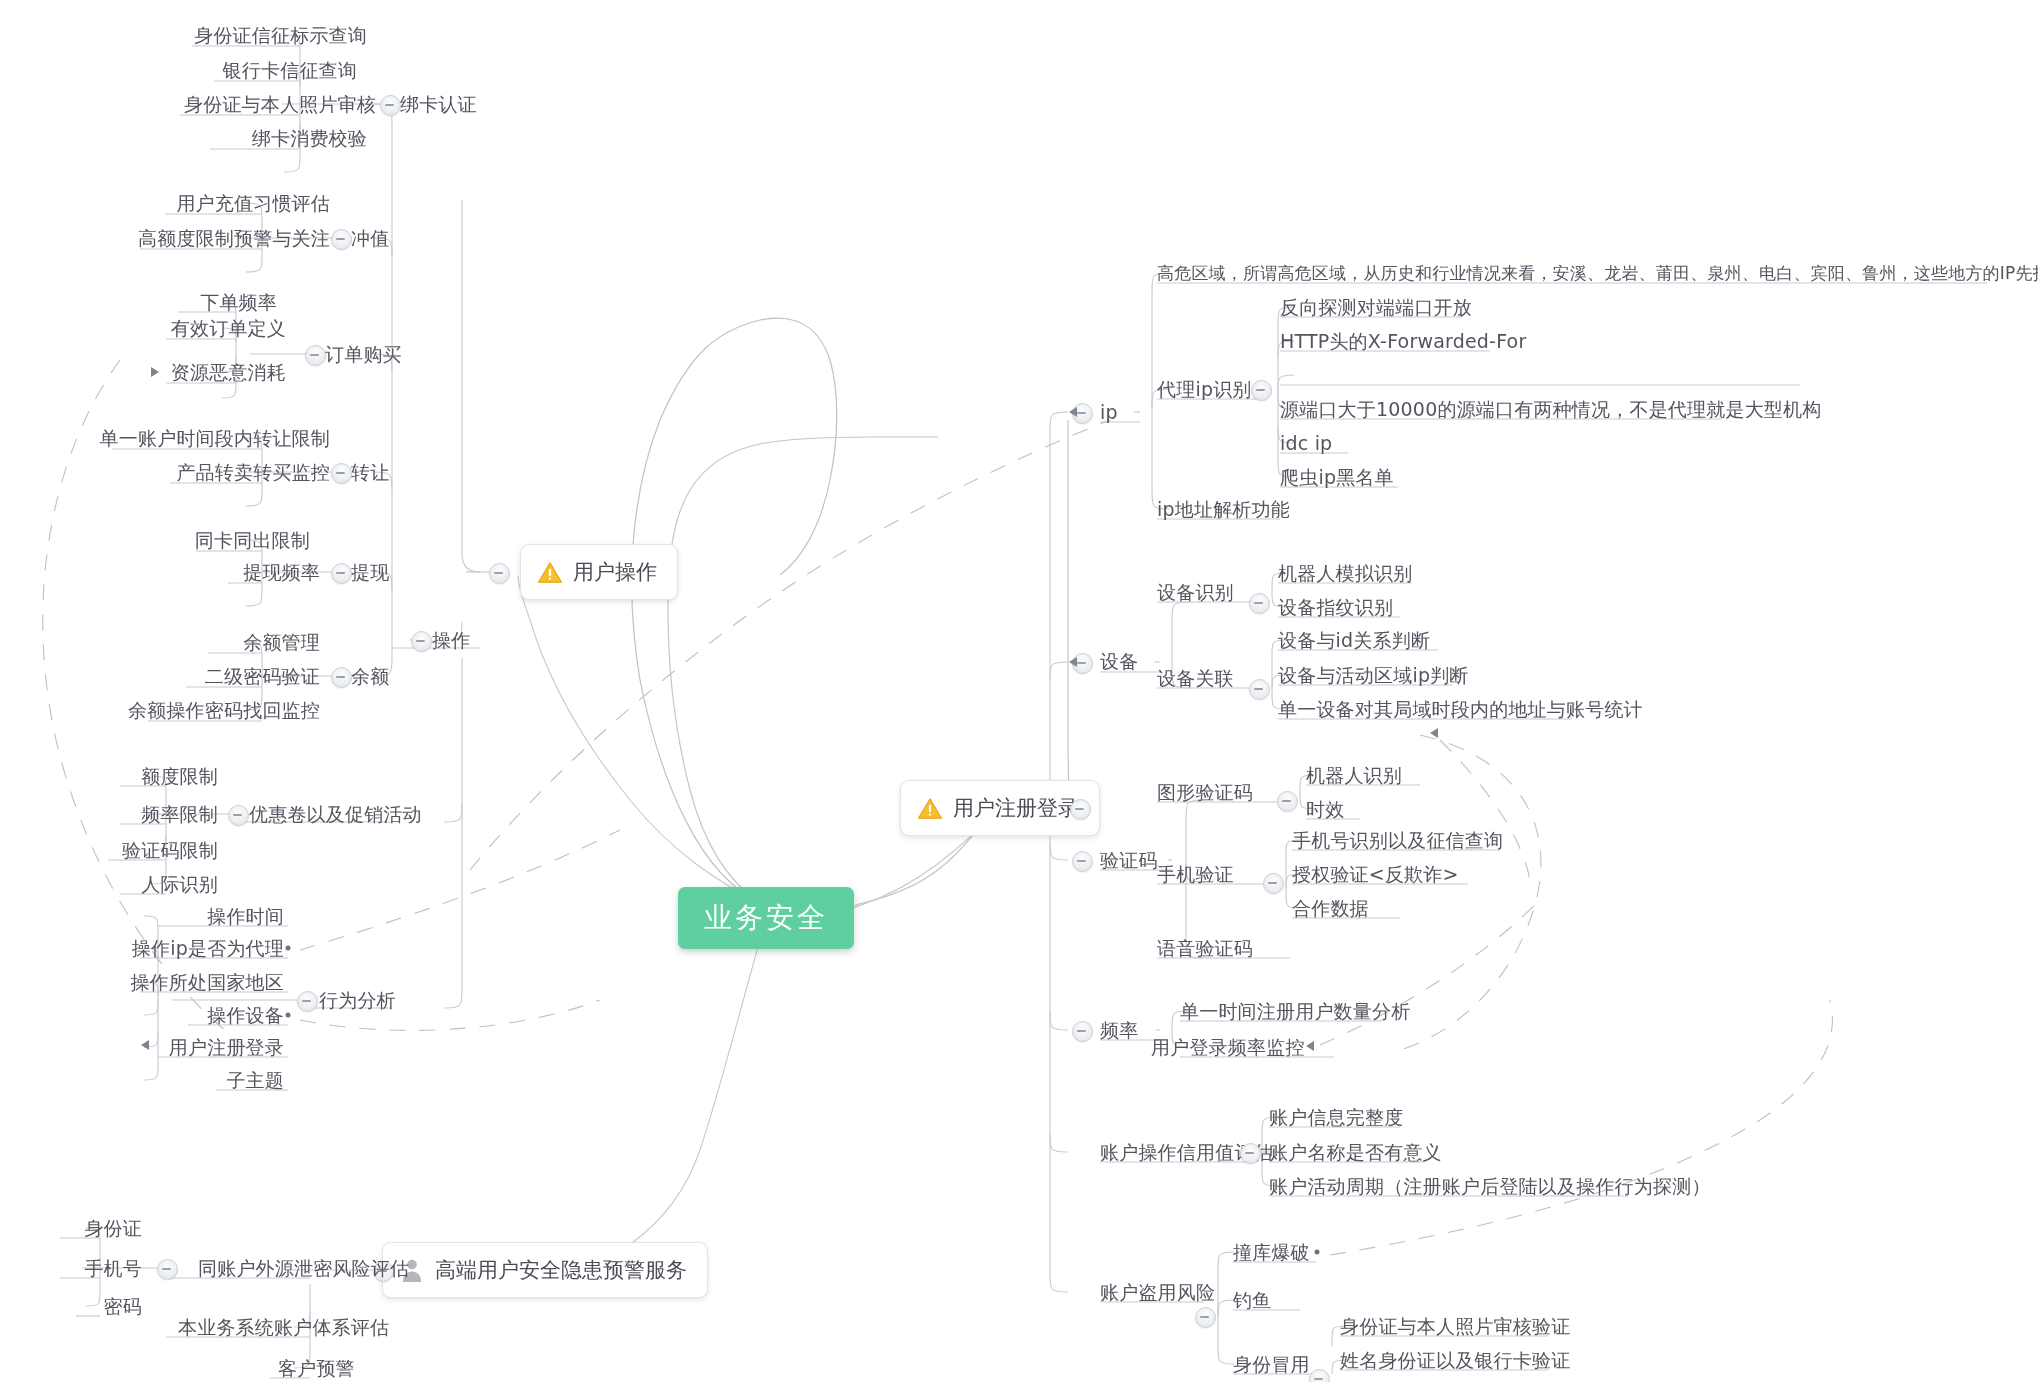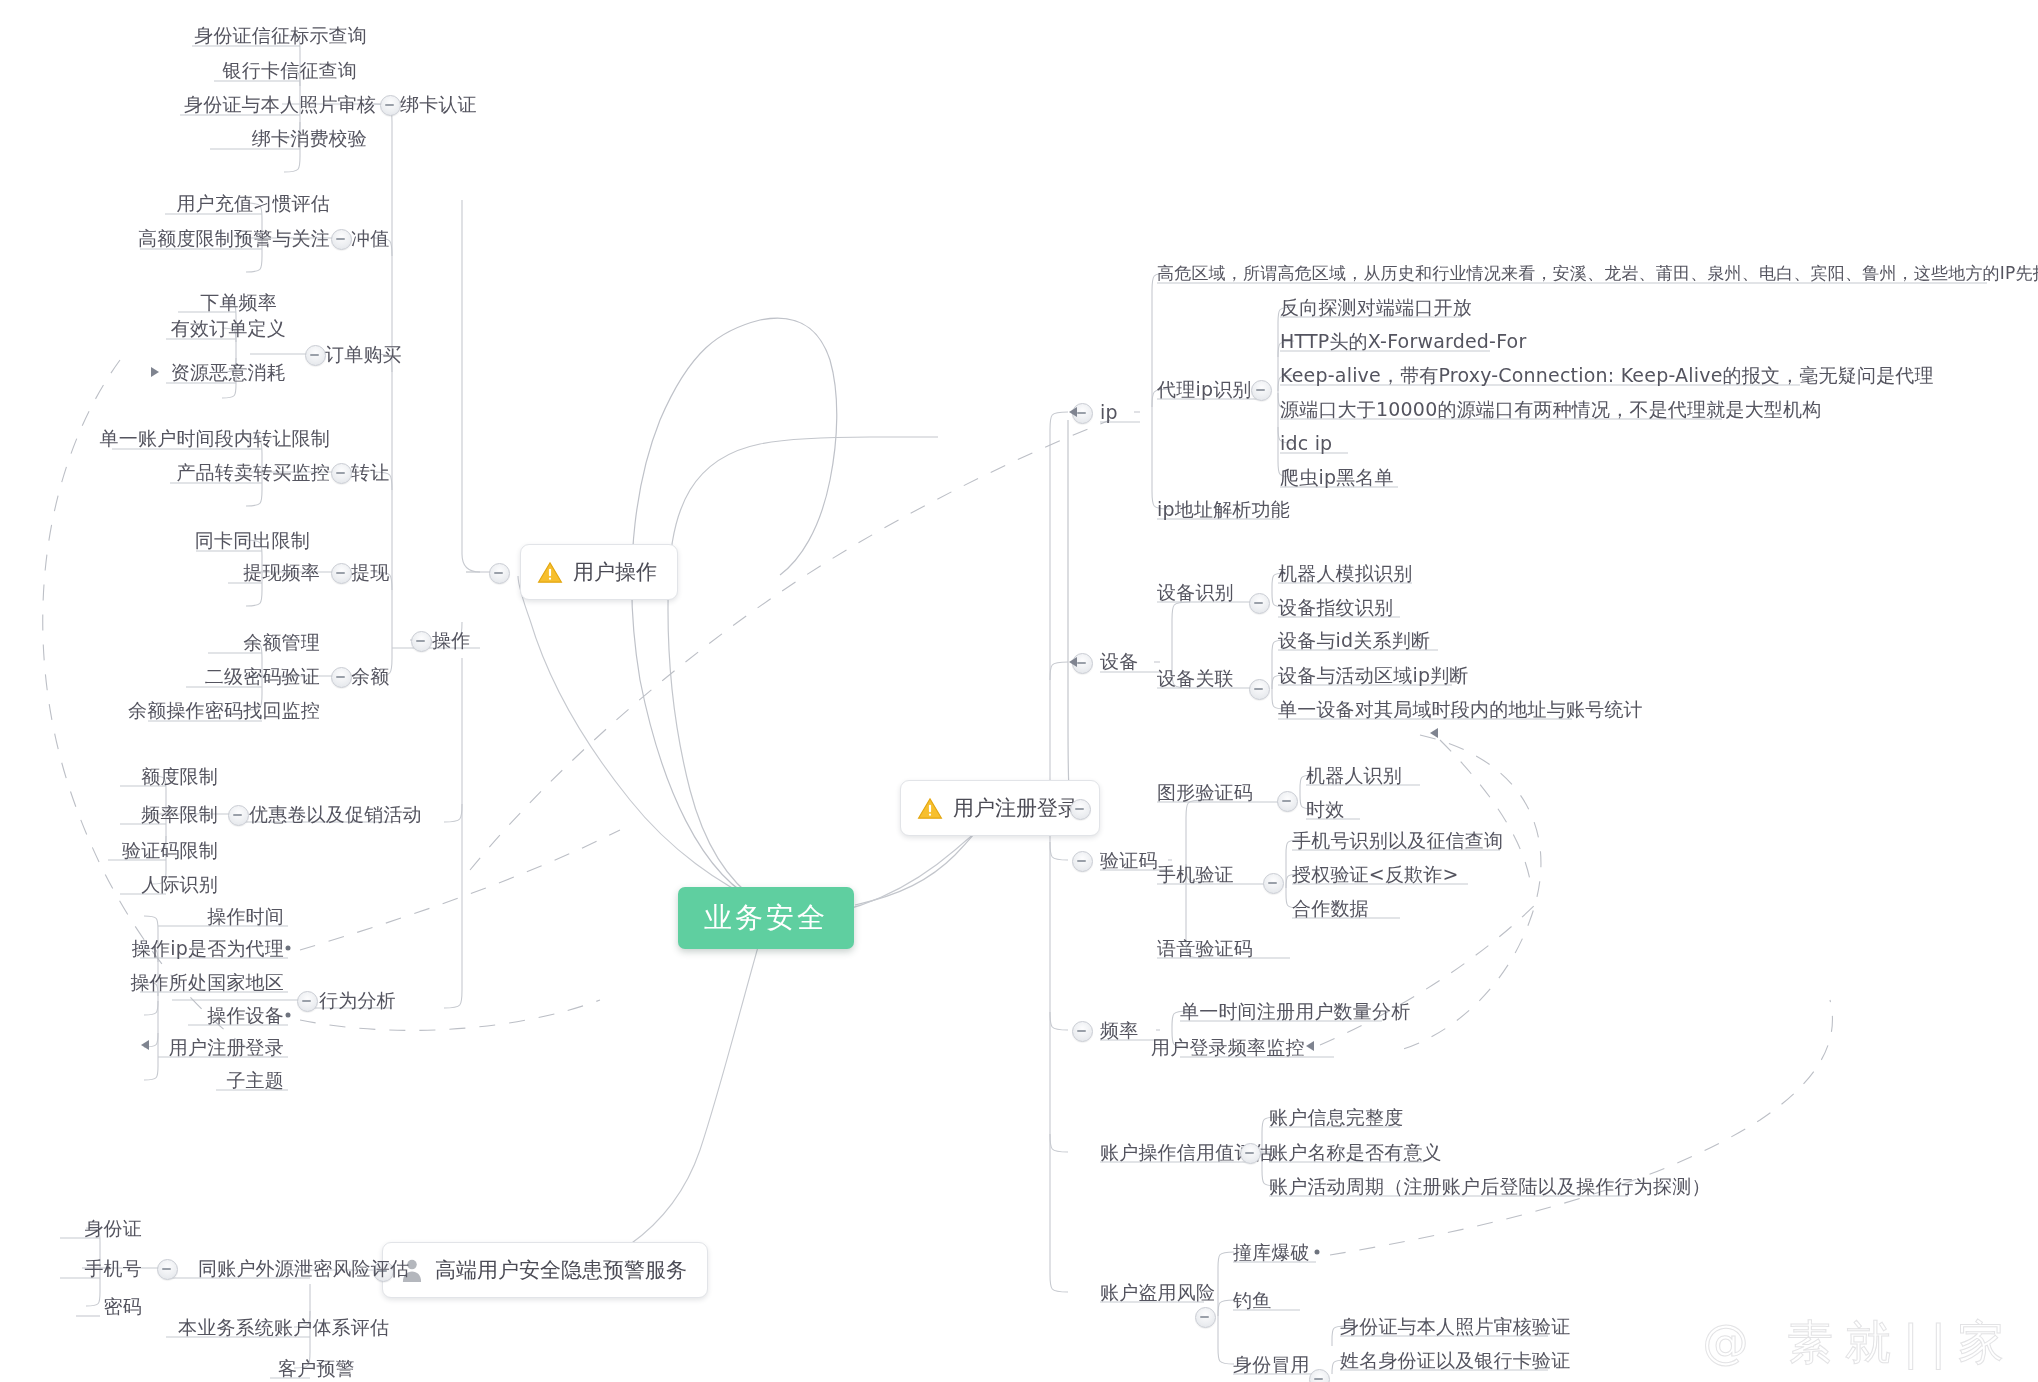--- a/index.html
+++ b/index.html
@@ -475,21 +475,20 @@
   <div class="node r" style="left:1100px;top:412px;">ip</div>
   <div class="toggle" style="left:1081px;top:412px;"></div>
   <div class="marker left" style="left:1073px;top:412px;"></div>
 
   <div class="node r" style="left:1157px;top:273px;font-size:17px;">高危区域，所谓高危区域，从历史和行业情况来看，安溪、龙岩、莆田、泉州、电白、宾阳、鲁州，这些地方的IP先打上标签</div>
 
   <div class="node r" style="left:1157px;top:389px;">代理ip识别</div>
   <div class="toggle" style="left:1260px;top:389px;"></div>
   <div class="node r" style="left:1280px;top:307px;">反向探测对端端口开放</div>
   <div class="node r" style="left:1280px;top:341px;">HTTP头的X-Forwarded-For</div>
-  <div class="node r" style="left:1280px;top:375px;">Keep-alive，带有Proxy-Connection: Keep-Alive的报文，毫无疑问是代理</div>
   <div class="node r" style="left:1280px;top:409px;">源端口大于10000的源端口有两种情况，不是代理就是大型机构</div>
   <div class="node r" style="left:1280px;top:443px;">idc ip</div>
   <div class="node r" style="left:1280px;top:477px;">爬虫ip黑名单</div>
 
   <div class="node r" style="left:1157px;top:509px;">ip地址解析功能</div>
 
   <div class="node r" style="left:1100px;top:661px;">设备</div>
   <div class="toggle" style="left:1081px;top:662px;"></div>
   <div class="marker left" style="left:1073px;top:662px;"></div>
 
@@ -536,15 +535,14 @@
   <div class="node r" style="left:1100px;top:1292px;">账户盗用风险</div>
   <div class="toggle" style="left:1204px;top:1316px;"></div>
   <div class="node r" style="left:1233px;top:1252px;">撞库爆破</div>
   <div class="dot" style="left:1317px;top:1252px;"></div>
   <div class="node r" style="left:1233px;top:1300px;">钓鱼</div>
   <div class="node r" style="left:1233px;top:1364px;">身份冒用</div>
   <div class="toggle" style="left:1318px;top:1378px;"></div>
   <div class="node r" style="left:1340px;top:1326px;">身份证与本人照片审核验证</div>
   <div class="node r" style="left:1340px;top:1360px;">姓名身份证以及银行卡验证</div>
 
-  <div id="watermark">@ 素就||家</div>
 
 </div>
 
 </body></html>

